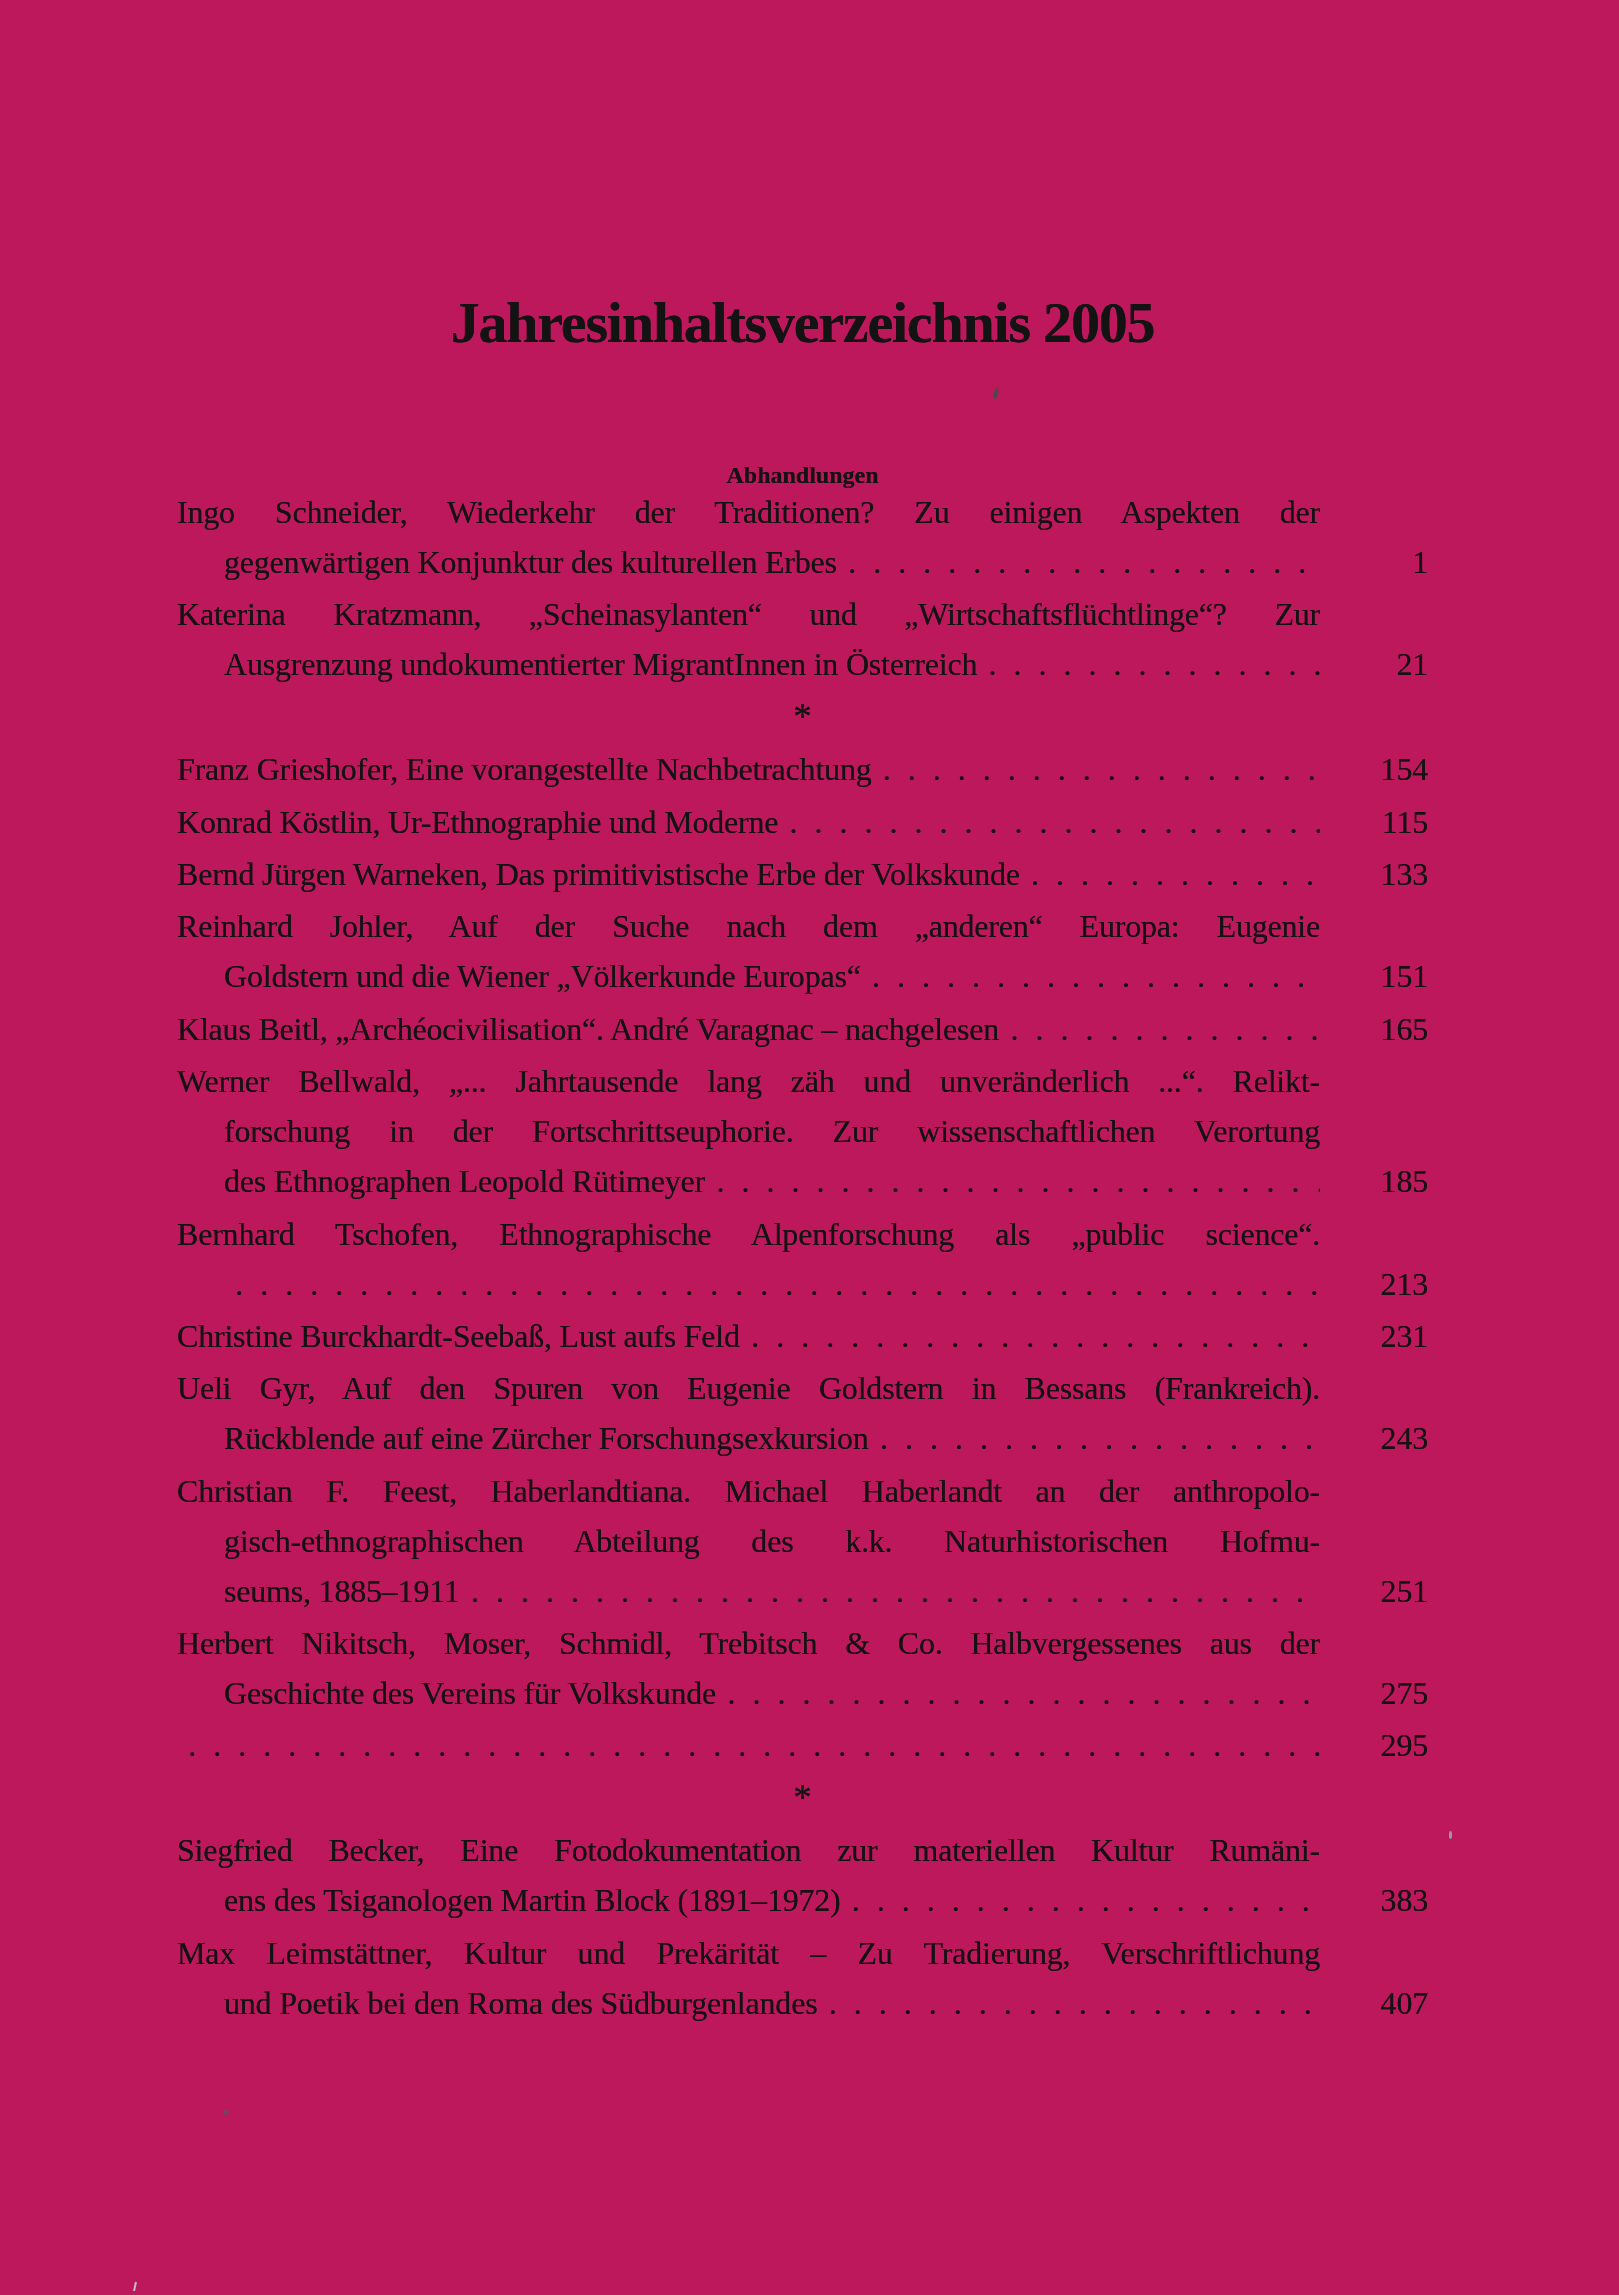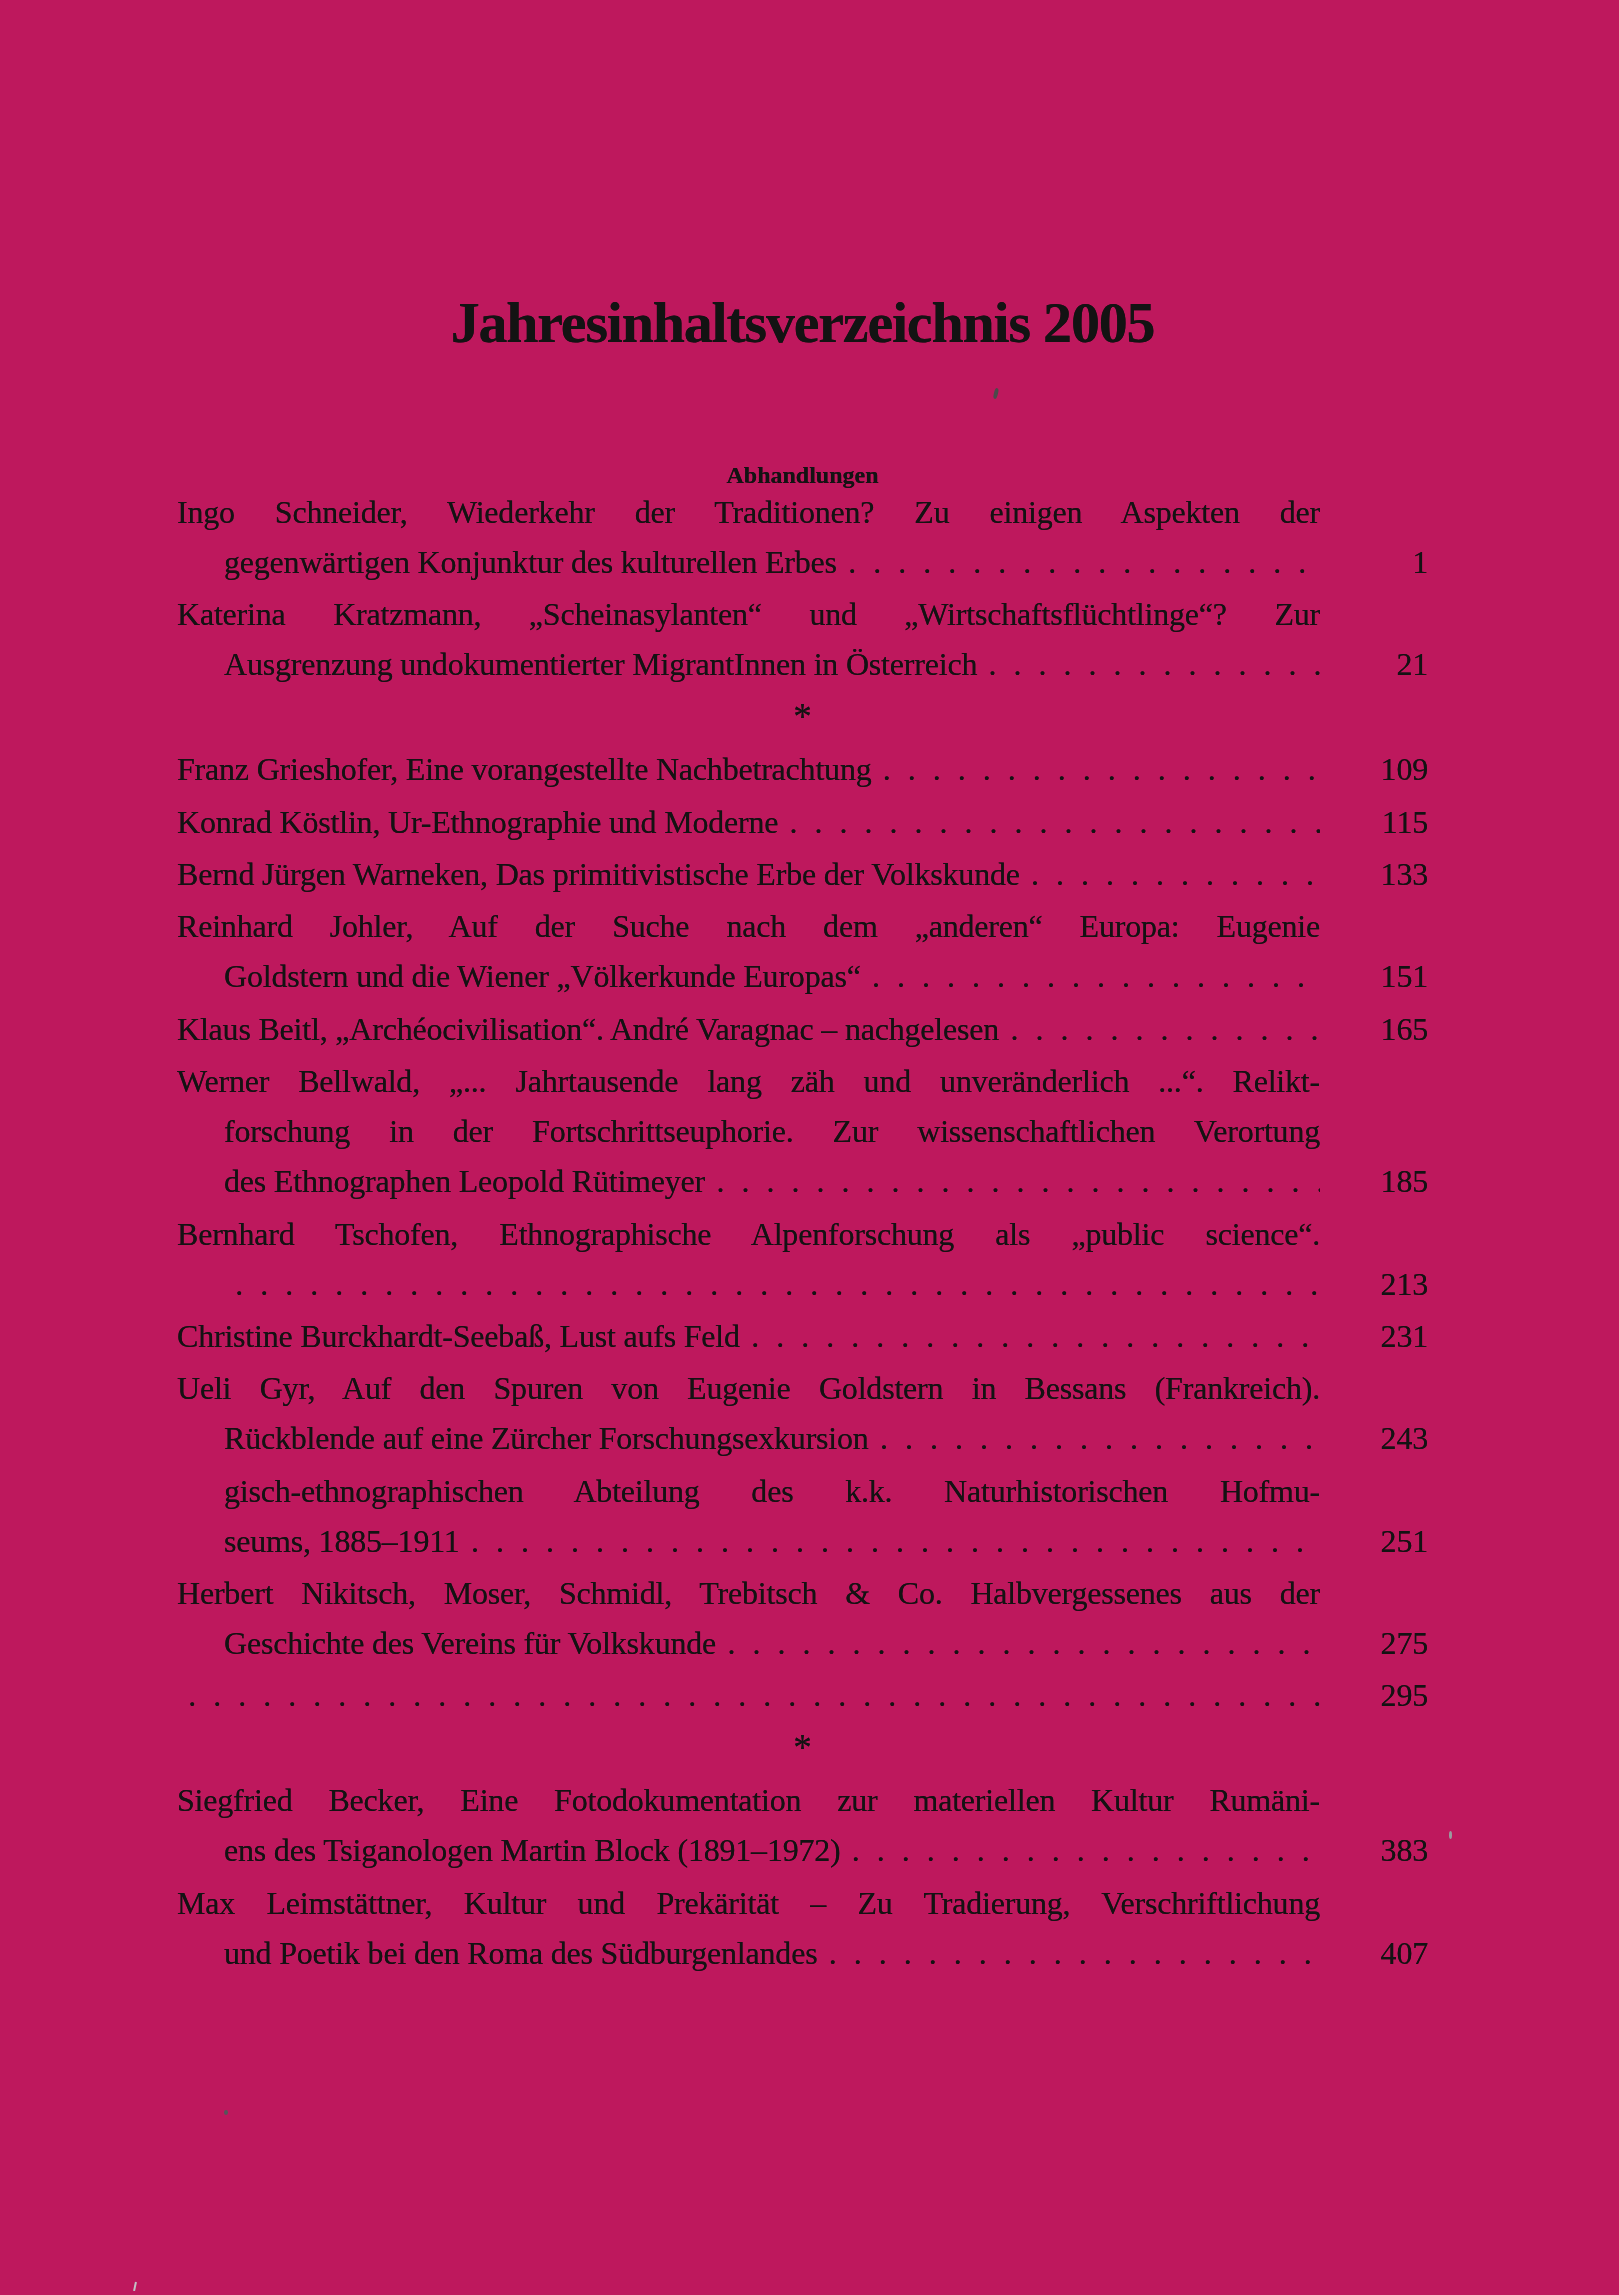--- a/index.html
+++ b/index.html
@@ -131,21 +131,21 @@
             <span class="t">Ausgrenzung undokumentierter MigrantInnen in Österreich</span>
             <span class="leader">. . . . . . . . . . . . . . . . . . . . . . . . . . . . . . . . . . . . . . . . . . . . . . . .</span>
             <span class="pg">21</span>
           </div>
         </div>
         <div class="sep block">*</div>
         <div class="entry block">
           <div class="line final">
             <span class="t">Franz Grieshofer, Eine vorangestellte Nachbetrachtung</span>
             <span class="leader">. . . . . . . . . . . . . . . . . . . . . . . . . . . . . . . . . . . . . . . . . . . . . . . .</span>
-            <span class="pg">109</span>
+            <span class="pg">154</span>
           </div>
         </div>
         <div class="entry block">
           <div class="line final">
             <span class="t">Konrad Köstlin, Ur-Ethnographie und Moderne</span>
             <span class="leader">. . . . . . . . . . . . . . . . . . . . . . . . . . . . . . . . . . . . . . . . . . . . . . . .</span>
             <span class="pg">115</span>
           </div>
         </div>
         <div class="entry block">
@@ -195,20 +195,21 @@
         </div>
         <div class="entry block">
           <div class="line just">Ueli Gyr, Auf den Spuren von Eugenie Goldstern in Bessans (Frankreich).</div>
           <div class="line final cont">
             <span class="t">Rückblende auf eine Zürcher Forschungsexkursion</span>
             <span class="leader">. . . . . . . . . . . . . . . . . . . . . . . . . . . . . . . . . . . . . . . . . . . . . . . .</span>
             <span class="pg">243</span>
           </div>
         </div>
         <div class="entry block">
+          <div class="line just">Christian F. Feest, Haberlandtiana. Michael Haberlandt an der anthropolo-</div>
           <div class="line just cont">gisch-ethnographischen Abteilung des k.k. Naturhistorischen Hofmu-</div>
           <div class="line final cont">
             <span class="t">seums, 1885–1911</span>
             <span class="leader">. . . . . . . . . . . . . . . . . . . . . . . . . . . . . . . . . . . . . . . . . . . . . . . .</span>
             <span class="pg">251</span>
           </div>
         </div>
         <div class="entry block">
           <div class="line just">Herbert Nikitsch, Moser, Schmidl, Trebitsch &amp; Co. Halbvergessenes aus der</div>
           <div class="line final cont">

